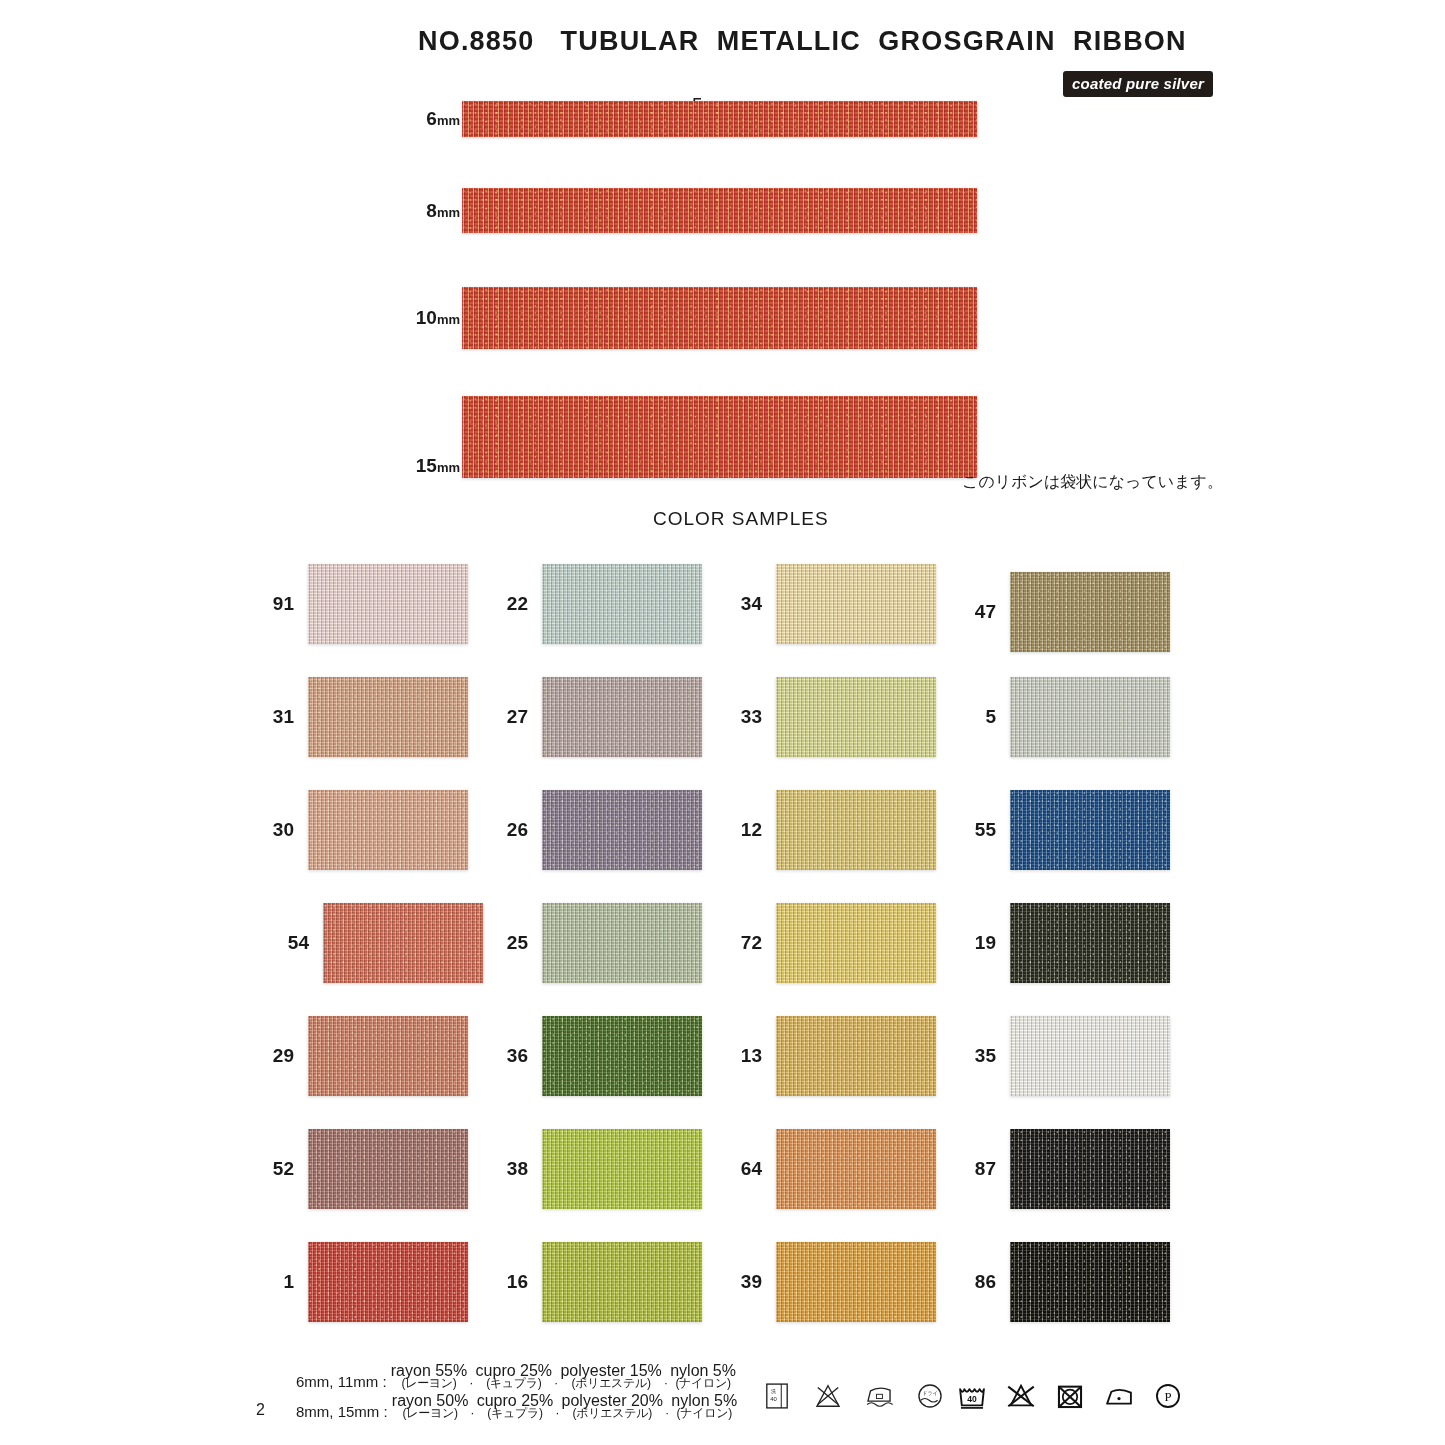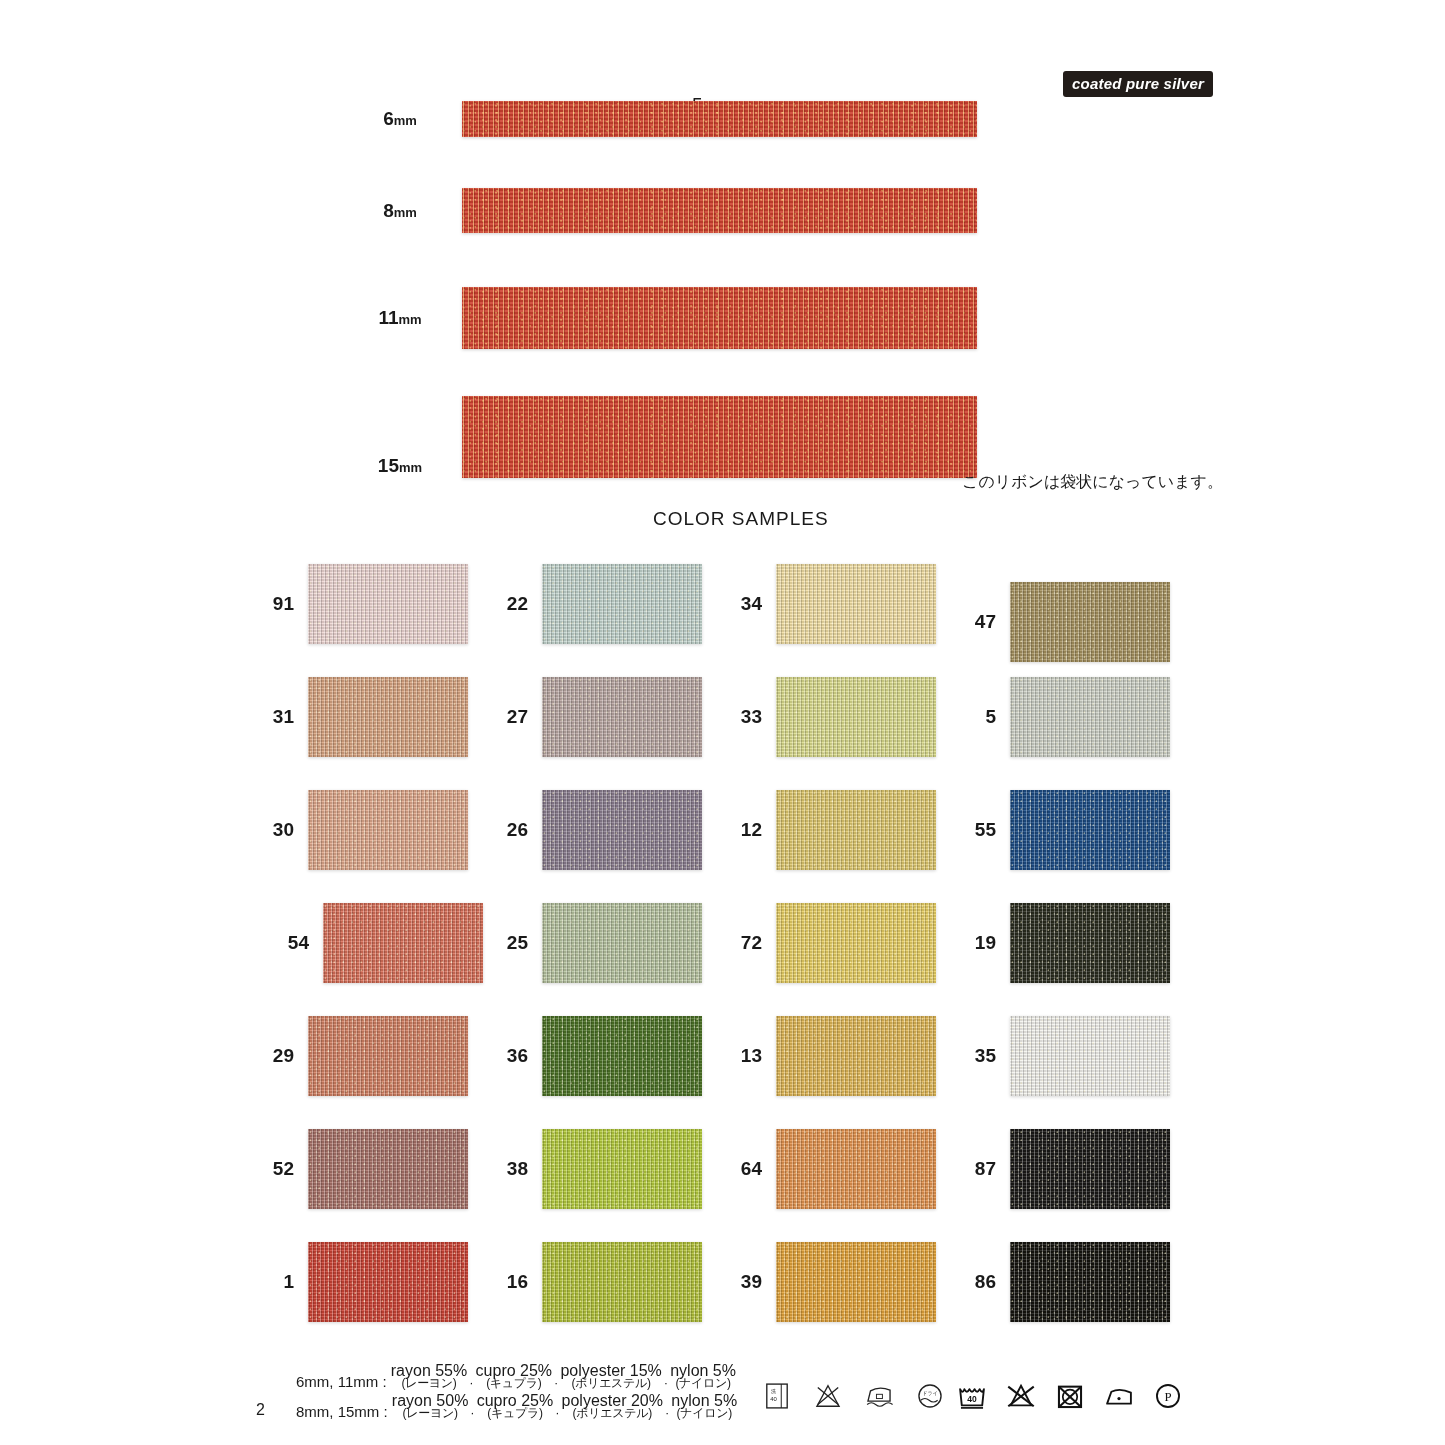--- a/index.html
+++ b/index.html
@@ -69,21 +69,21 @@
     position: absolute;
     left: 0;
     width: 1445px;
   }
   .ribbon-label {
     position: absolute;
     right: 985px;
     font-size: 19px;
     font-weight: bold;
     white-space: nowrap;
-    text-align: center;
+    text-align: right;
     width: 120px;
     transform: translateY(-50%);
   }
   .ribbon-label .unit {
     font-size: 13px;
     font-weight: bold;
   }
   .ribbon-strip {
     position: absolute;
     left: 462px;
@@ -219,37 +219,38 @@
     align-items: center;
   }
   #care-group-jis { left: 760px; top: 1379px; gap: 17px; }
   #care-group-iso { left: 955px; top: 1379px; gap: 15px; }
   .care-icon { width: 34px; height: 34px; display: block; }
 </style>
 </head>
 <body>
 
 <div id="header">
+  <div id="title">NO.8850   TUBULAR  METALLIC  GROSGRAIN  RIBBON</div>
   <div id="silver-badge">coated pure silver</div>
   <div id="length-label">
     <span>5m</span><span class="sub">(5.5yds.)</span>
   </div>
 </div>
 
 <div id="ribbons">
     <div class="ribbon-row" style="top: 101px;">
       <div class="ribbon-label" style="top: 18px;"><span>6</span><span class="unit">mm</span></div>
       <div class="ribbon-strip" style="height: 36px; background-color: rgb(207, 66, 48);"></div>
     </div>
     <div class="ribbon-row" style="top: 188px;">
       <div class="ribbon-label" style="top: 22.5px;"><span>8</span><span class="unit">mm</span></div>
       <div class="ribbon-strip" style="height: 45px; background-color: rgb(207, 66, 48);"></div>
     </div>
     <div class="ribbon-row" style="top: 287px;">
-      <div class="ribbon-label" style="top: 31px;"><span>11</span><span class="unit">mm</span></div>
+      <div class="ribbon-label" style="top: 31px;"><span>10</span><span class="unit">mm</span></div>
       <div class="ribbon-strip" style="height: 62px; background-color: rgb(207, 66, 48);"></div>
     </div>
     <div class="ribbon-row" style="top: 396px;">
       <div class="ribbon-label" style="top: 41px; margin-top: 29px;"><span>15</span><span class="unit">mm</span></div>
       <div class="ribbon-strip" style="height: 82px; background-color: rgb(207, 66, 48);"></div>
     </div>
   </div>
 
 <div id="jp-note">このリボンは袋状になっています。</div>
 <div id="color-samples-heading">COLOR  SAMPLES</div>
@@ -332,21 +333,21 @@
       <div class="swatch-chip" style="background-color: rgb(224, 183, 87);"></div>
     </div>
     <div class="swatch-cell" style="left: 724px; top: 565px;">
       <div class="swatch-number">64</div>
       <div class="swatch-chip" style="background-color: rgb(228, 148, 80);"></div>
     </div>
     <div class="swatch-cell" style="left: 724px; top: 678px;">
       <div class="swatch-number">39</div>
       <div class="swatch-chip" style="background-color: rgb(227, 164, 59);"></div>
     </div>
-    <div class="swatch-cell" style="left: 958px; top: 18px;">
+    <div class="swatch-cell" style="left: 958px; top: 8px;">
       <div class="swatch-number">47</div>
       <div class="swatch-chip" style="background-color: rgb(167, 147, 97);"></div>
     </div>
     <div class="swatch-cell" style="left: 958px; top: 113px;">
       <div class="swatch-number">5</div>
       <div class="swatch-chip" style="background-color: rgb(207, 210, 200);"></div>
     </div>
     <div class="swatch-cell" style="left: 958px; top: 226px;">
       <div class="swatch-number">55</div>
       <div class="swatch-chip" style="background-color: rgb(29, 78, 135);"></div>

